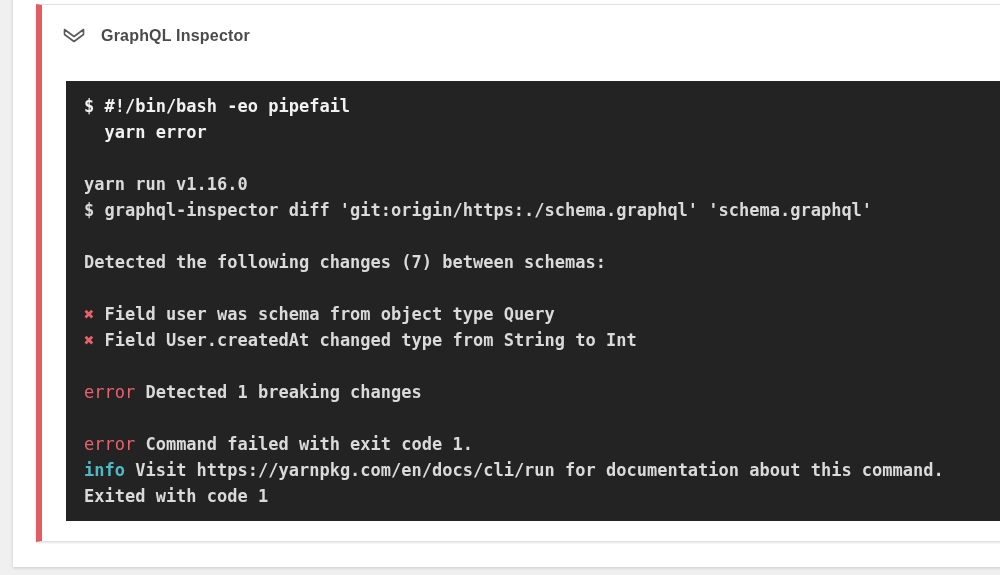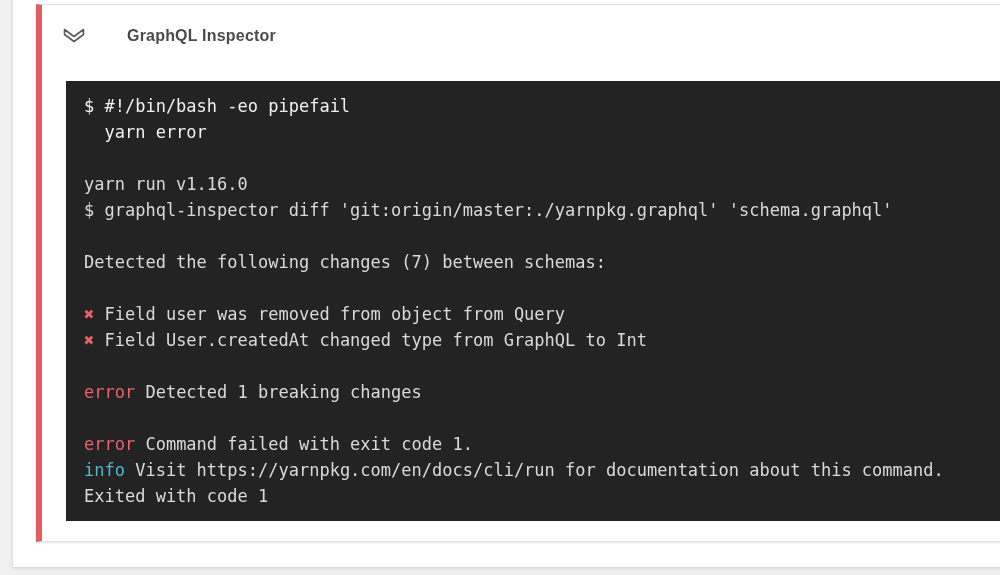--- a/index.html
+++ b/index.html
@@ -50,68 +50,67 @@
     display:inline-flex;
     width:26px; height:22px;
     align-items:center;
     justify-content:center;
   }
   .step-title{
     font-size:16px;
     font-weight:700;
     color:var(--title-color);
     letter-spacing:0.2px;
-    margin-left:26px;
   }
   .terminal{
     position:absolute;
     left:24px; top:76px;
     width:calc(100% - 24px);
     height:440px;
     background:var(--terminal-bg);
     padding:12px 0 12px 18px;
     overflow:hidden;
   }
   .term-line{
     font-family:"DejaVu Sans Mono", monospace;
     font-size:17px;
     line-height:26px;
     white-space:pre;
     color:var(--term-text);
   }
-  .seg-cmd{ color:var(--term-bold); font-weight:400; }
-  .seg-plain{ color:var(--term-text); }
+  .seg-cmd{ color:var(--term-bold); font-weight:700; }
+  .seg-plain{ color:var(--term-text);font-weight:bold; }
   .seg-red{ color:var(--term-red); }
   .seg-cross{ color:var(--term-red); font-weight:700; }
-  .seg-cyan{ color:var(--term-cyan); }
+  .seg-cyan{ color:var(--term-cyan);font-weight:bold; }
 </style>
 </head>
 <body>
 
 <div class="outer-panel">
   <div class="step-card">
     <div class="step-header">
       <span class="chevron">
         <svg width="24" height="20" viewBox="0 0 24 20" fill="none">
           <path d="M2.5 3.5 L12 10.5 L21.5 3.5 L21.5 8.5 L12 15.5 L2.5 8.5 Z" stroke="#5a5a5a" stroke-width="1.6" stroke-linejoin="round" fill="none"></path>
         </svg>
       </span>
       <span class="step-title">GraphQL Inspector</span>
     </div>
     <div class="terminal" id="terminal">
         <div class="term-line"><span class="seg-cmd">$ #!/bin/bash -eo pipefail</span></div>
         <div class="term-line"><span class="seg-cmd">  yarn error</span></div>
         <div class="term-line">&nbsp;</div>
         <div class="term-line"><span class="seg-plain">yarn run v1.16.0</span></div>
-        <div class="term-line"><span class="seg-plain">$ graphql-inspector diff 'git:origin/master:./yarnpkg.graphql' 'schema.graphql'</span></div>
+        <div class="term-line"><span class="seg-plain">$ graphql-inspector diff 'git:origin/https:./schema.graphql' 'schema.graphql'</span></div>
         <div class="term-line">&nbsp;</div>
         <div class="term-line"><span class="seg-plain">Detected the following changes (7) between schemas:</span></div>
         <div class="term-line">&nbsp;</div>
-        <div class="term-line"><span class="seg-cross">✖</span><span class="seg-plain"> Field user was removed from object from Query</span></div>
-        <div class="term-line"><span class="seg-cross">✖</span><span class="seg-plain"> Field User.createdAt changed type from GraphQL to Int</span></div>
+        <div class="term-line"><span class="seg-cross">✖</span><span class="seg-plain"> Field user was schema from object type Query</span></div>
+        <div class="term-line"><span class="seg-cross">✖</span><span class="seg-plain"> Field User.createdAt changed type from String to Int</span></div>
         <div class="term-line">&nbsp;</div>
         <div class="term-line"><span class="seg-red">error</span><span class="seg-plain"> Detected 1 breaking changes</span></div>
         <div class="term-line">&nbsp;</div>
         <div class="term-line"><span class="seg-red">error</span><span class="seg-plain"> Command failed with exit code 1.</span></div>
         <div class="term-line"><span class="seg-cyan">info</span><span class="seg-plain"> Visit https://yarnpkg.com/en/docs/cli/run for documentation about this command.</span></div>
         <div class="term-line"><span class="seg-plain">Exited with code 1</span></div>
       </div>
   </div>
 </div>
 

